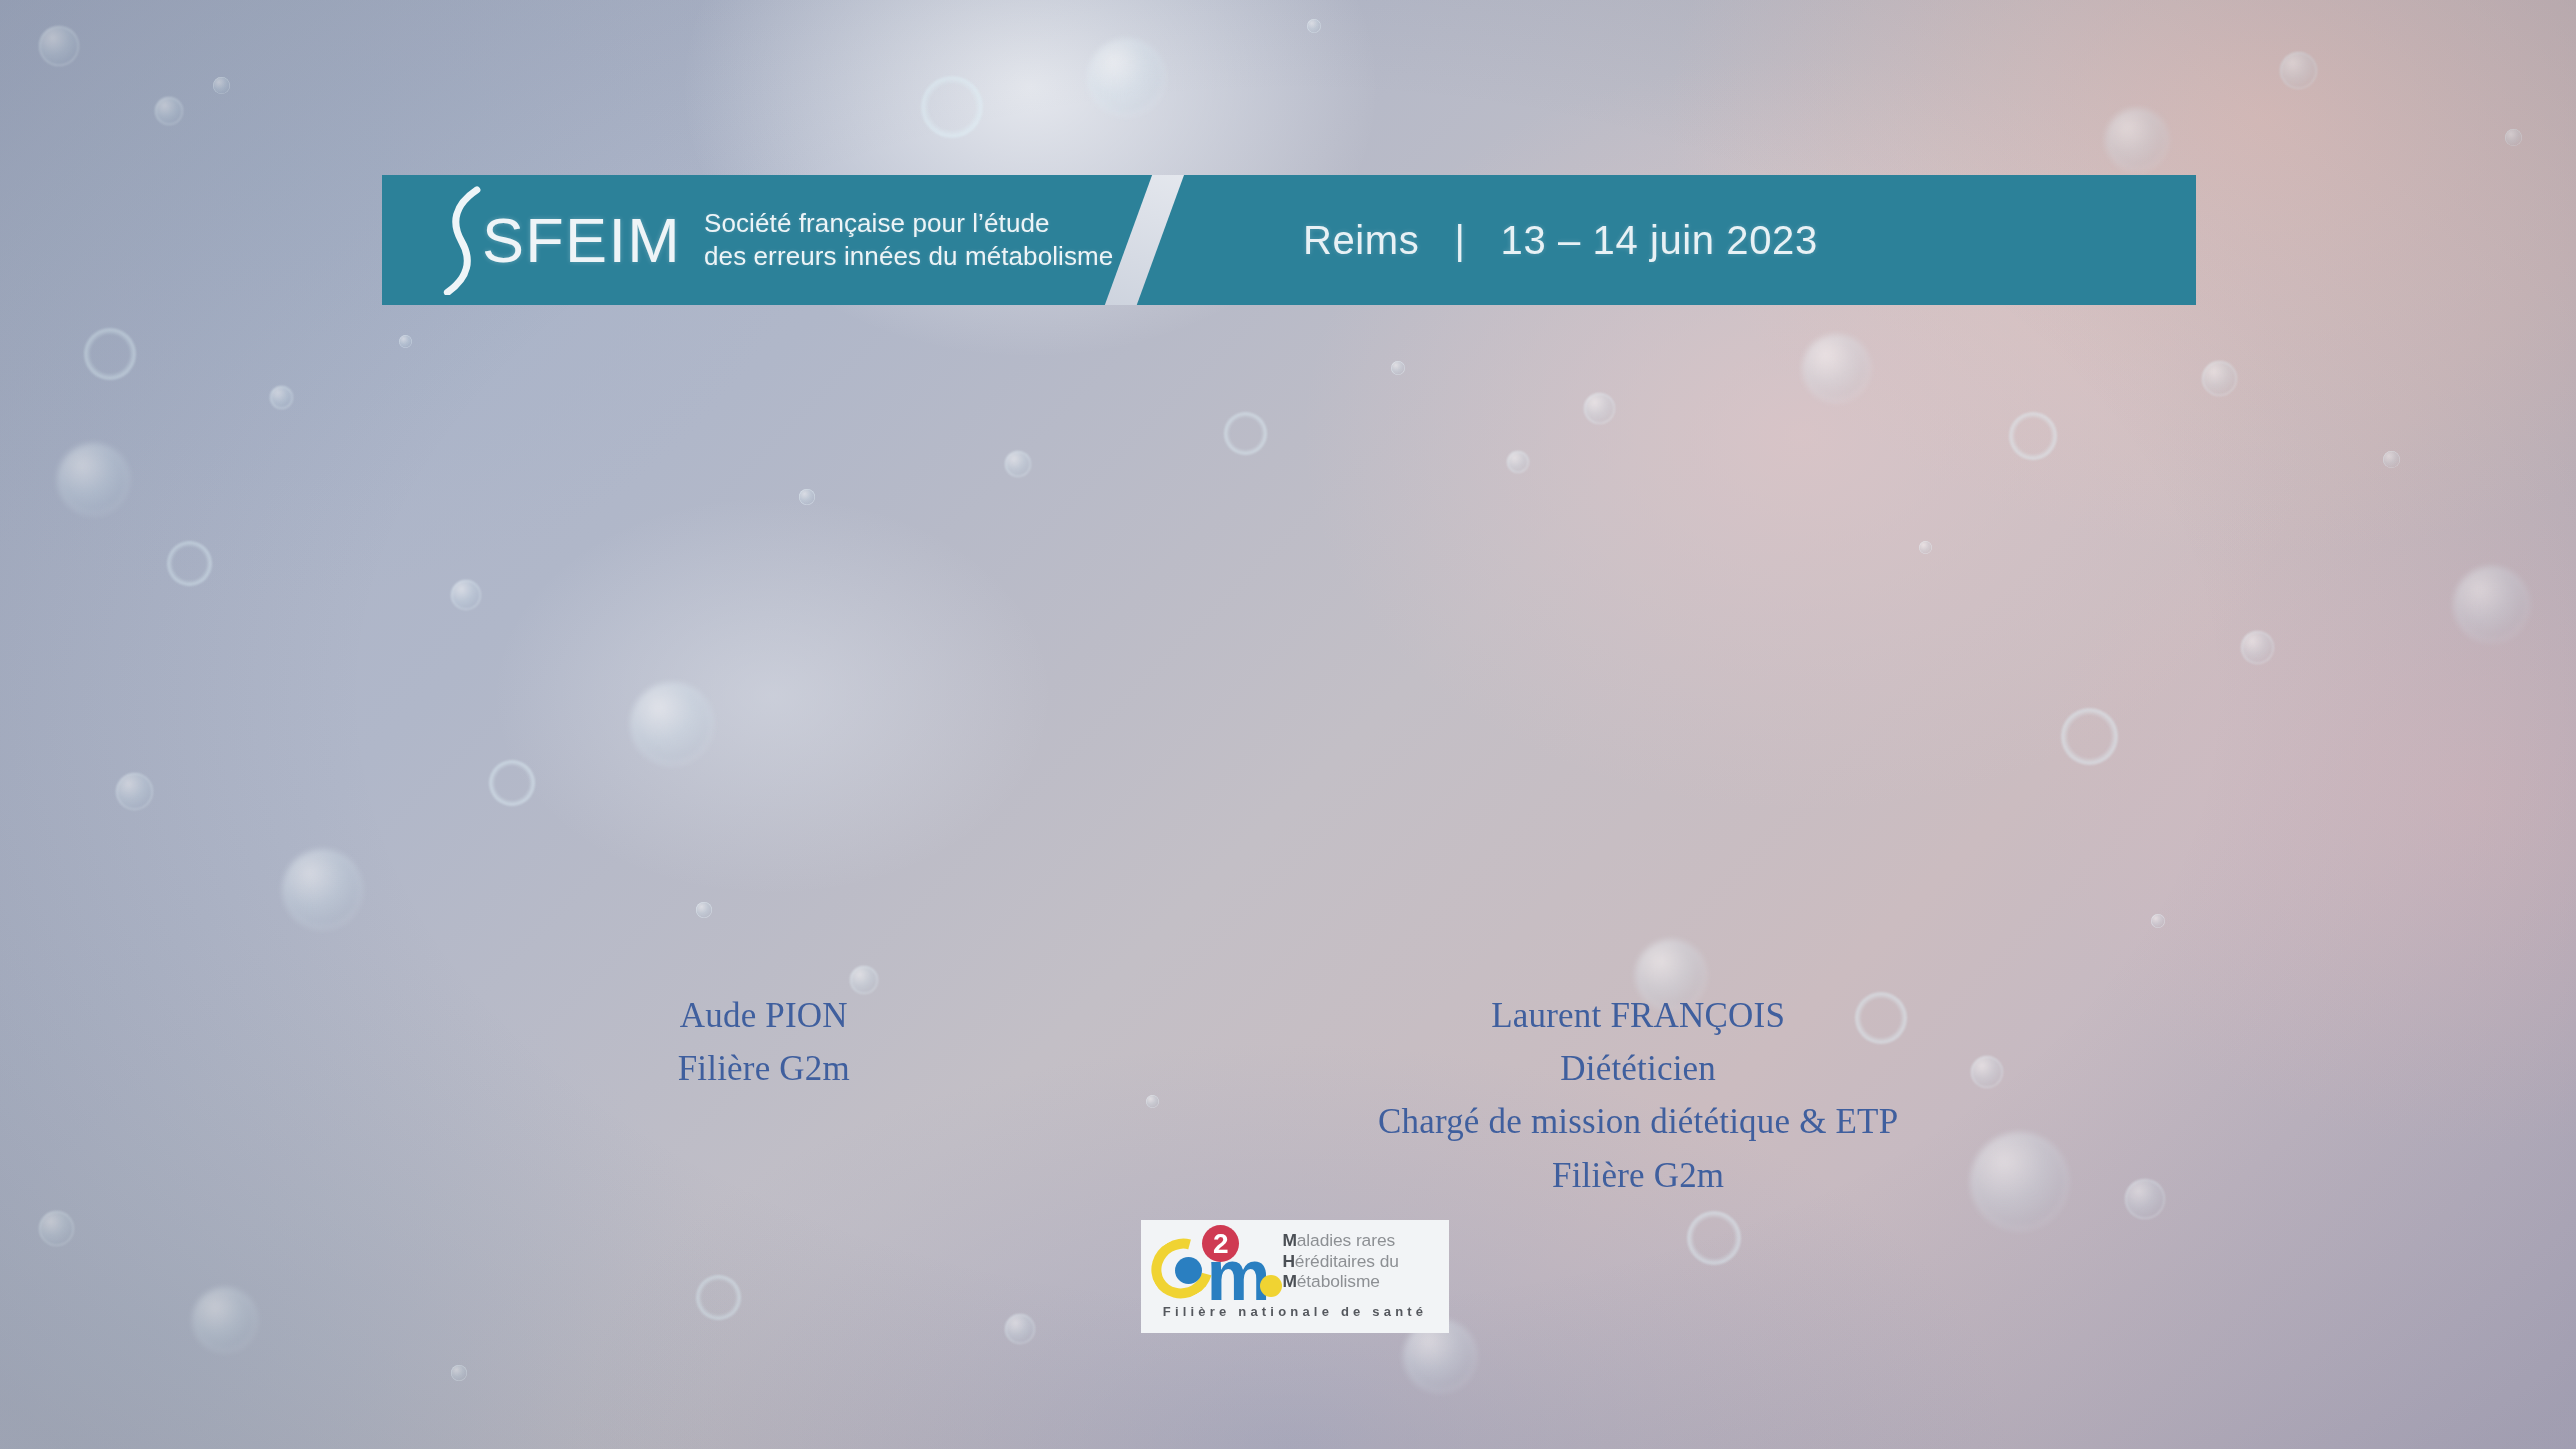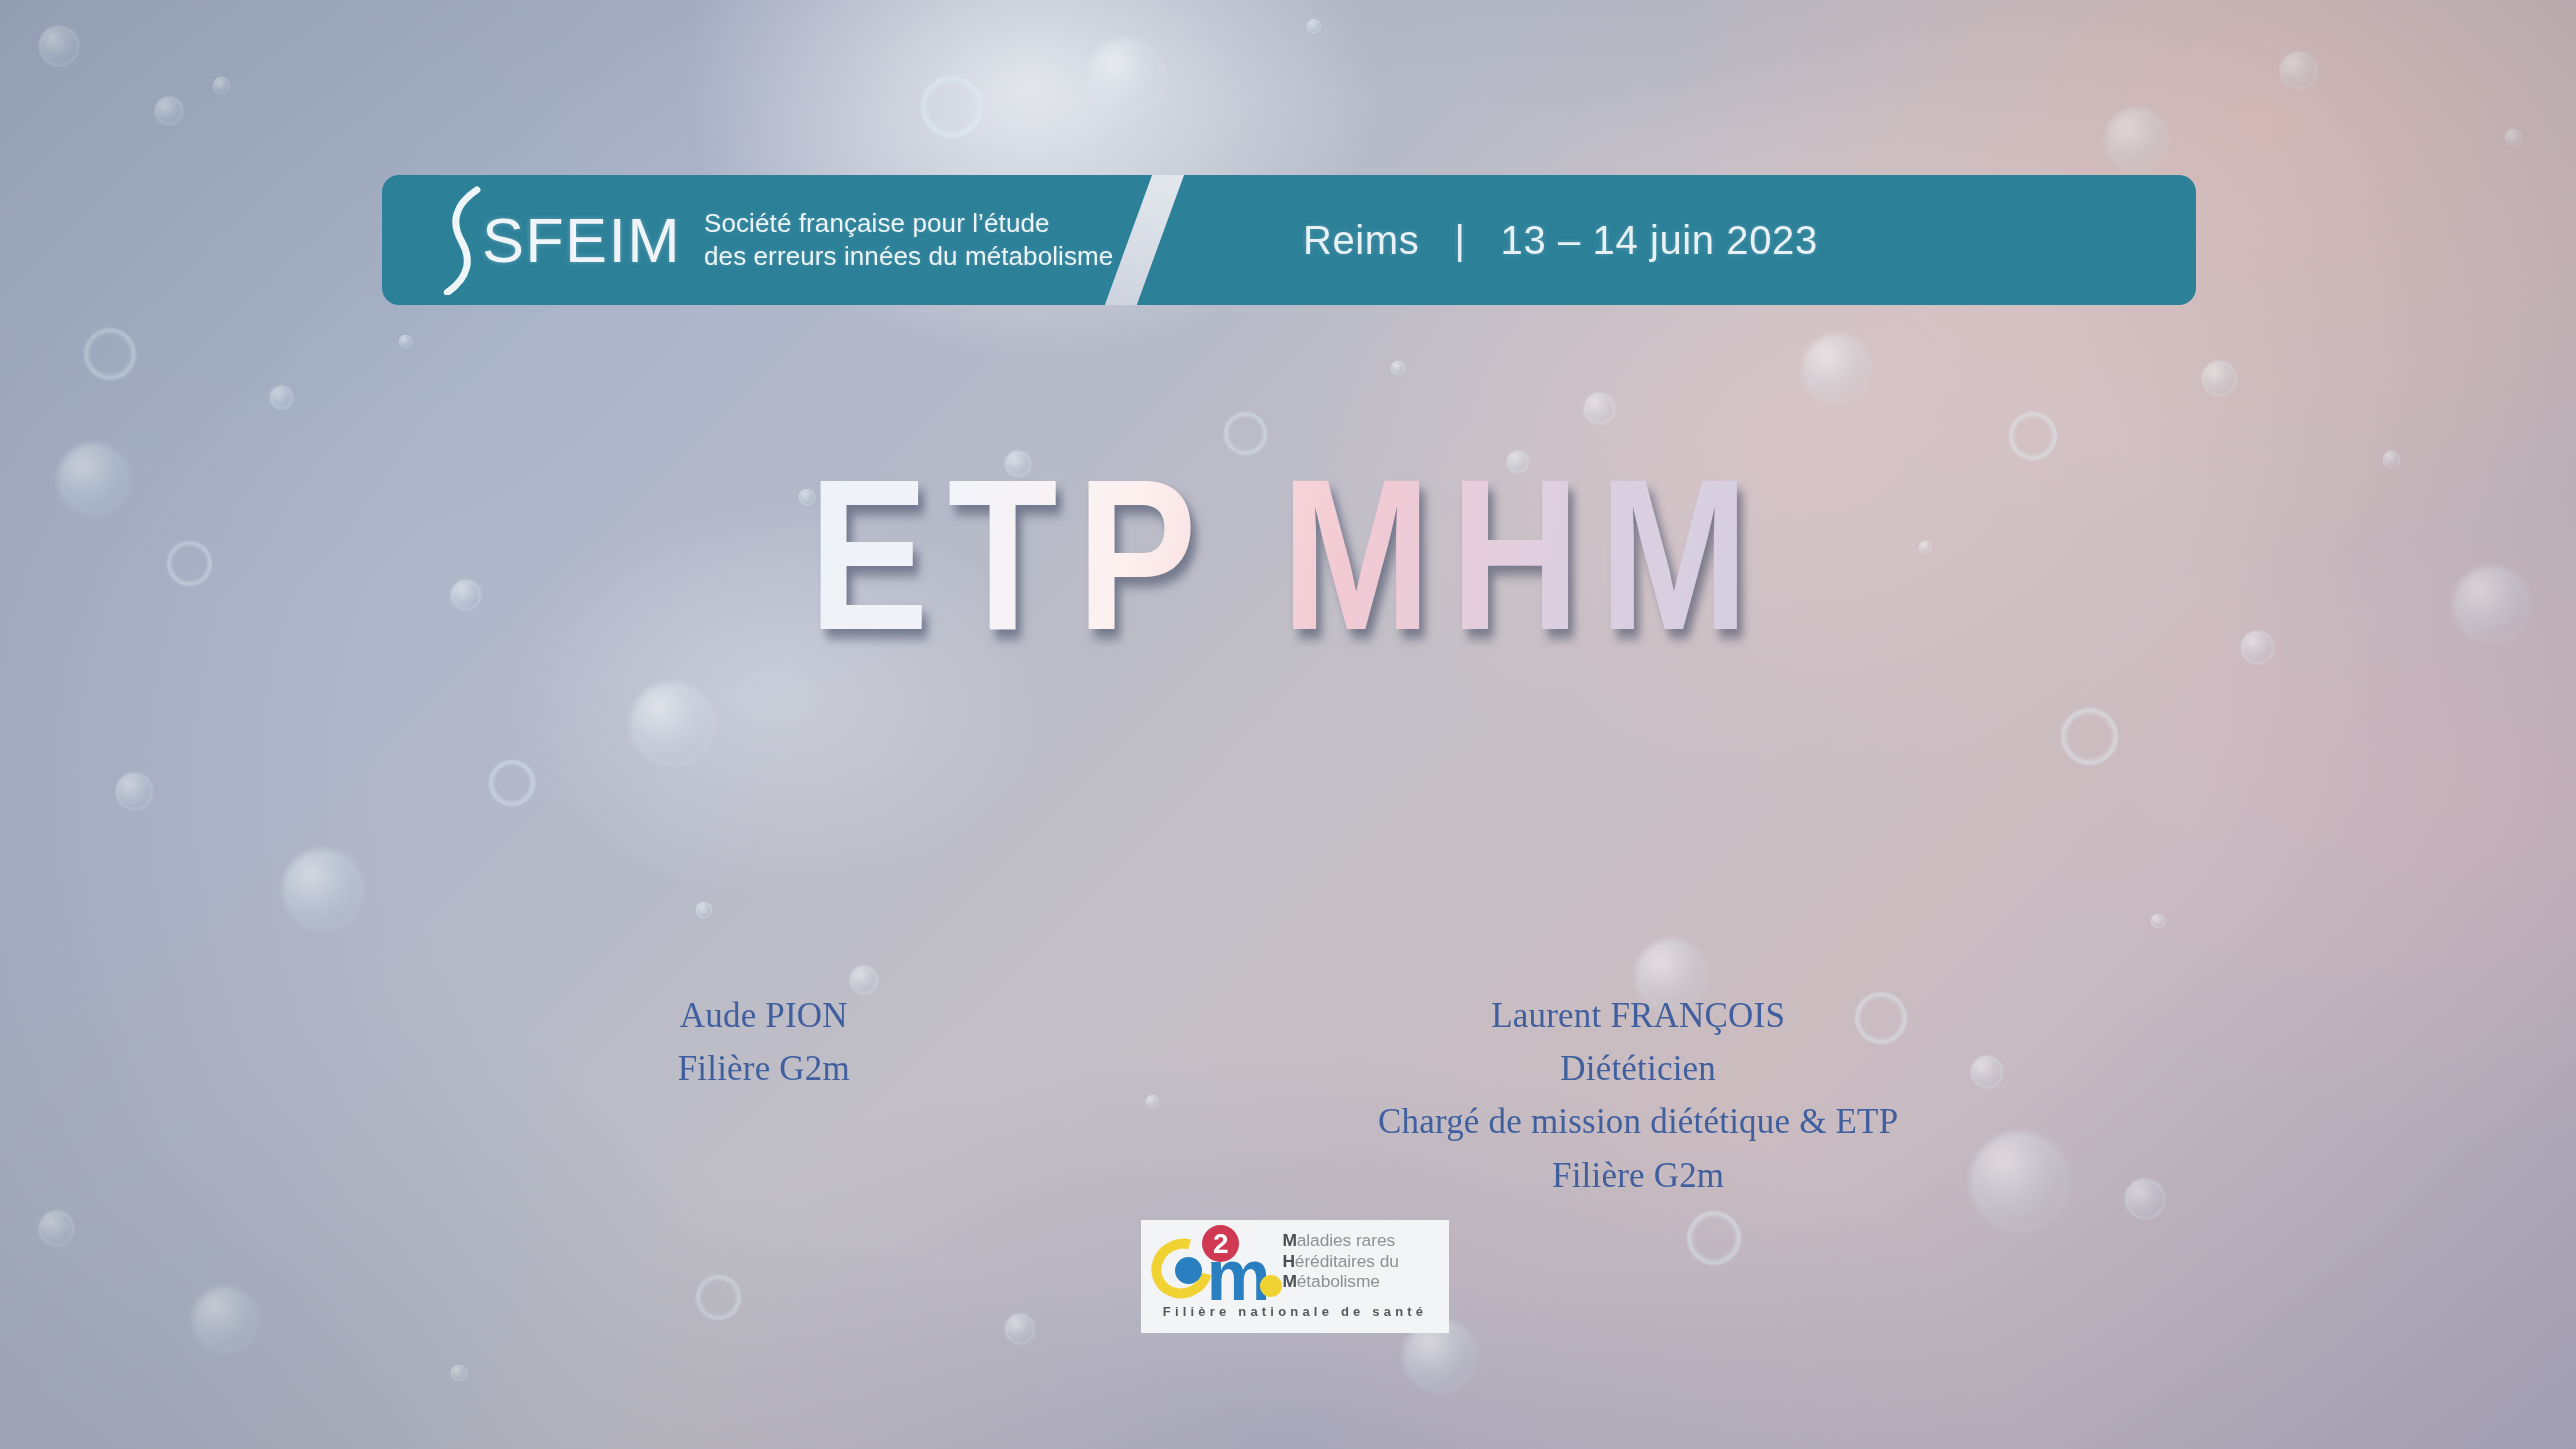--- a/index.html
+++ b/index.html
@@ -49,21 +49,20 @@
   }
   .bub.soft{filter:blur(3.2px);box-shadow:inset 0 0 0 1.9px rgba(240,250,254,.30);}
   .bub.tiny{box-shadow:inset 0 0 0 0.6px rgba(240,250,254,.45);filter:blur(0.5px);}
   .bub.ring{background:radial-gradient(circle at 50% 50%, rgba(255,255,255,0) 52%, rgba(226,244,250,.50) 66%, rgba(226,244,250,0) 84%);box-shadow:none;}
 
   
   #banner{
     position:absolute;left:382px;top:175px;width:1814px;height:130px;
     background:#2c8199;
     overflow:hidden;
-    border-radius:17px;
   }
   #banner .slash{
     position:absolute;top:-19.3px;left:778px;width:30px;height:174px;
     background:linear-gradient(180deg,#e6e9ef 0%,#ccd2dd 100%);
     transform:rotate(20deg);transform-origin:top center;
   }
   .sfeim-block{
     position:absolute;left:50px;top:0;height:130px;
     display:flex;align-items:center;
   }
@@ -282,23 +281,20 @@
         <div>Société française pour l’étude</div>
         <div>des erreurs innées du métabolisme</div>
       </div>
     </div>
 
     <div class="banner-right">
       <div class="txt">Reims   |   13 – 14 juin 2023</div>
     </div>
   </div>
 
-  <div id="title-wrap">
-    <div class="bigtitle">ETP MHM</div>
-  </div>
 
 
   <div id="speakers">
 
     <div class="sp-col">
       <div class="sp-line">Aude PION</div>
       <div class="sp-line">Filière G2m</div>
     </div>
 
     <div class="sp-col">

